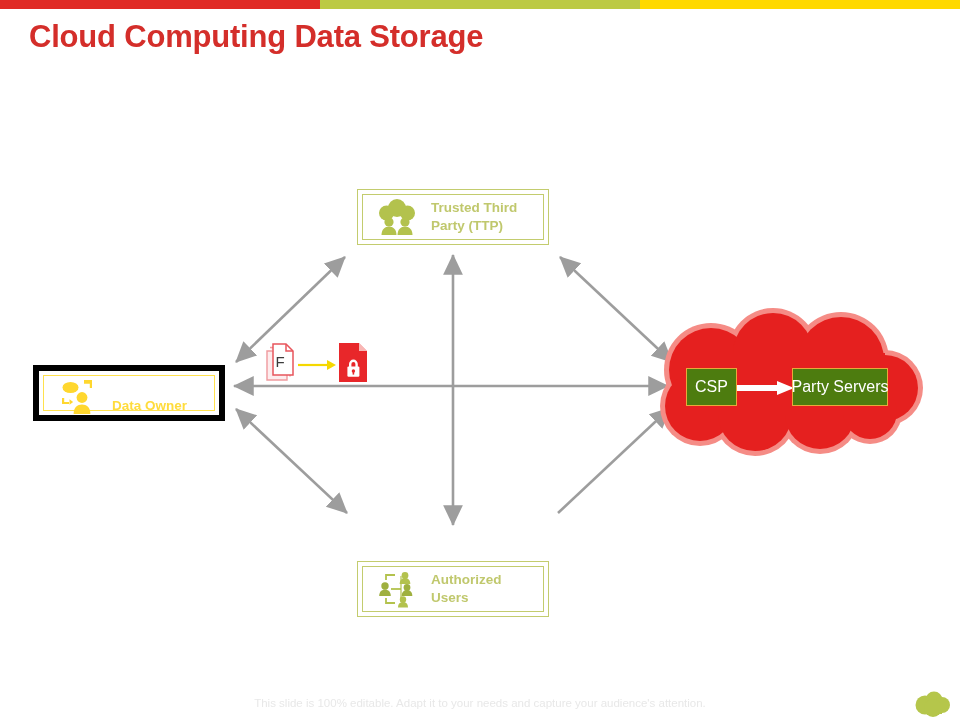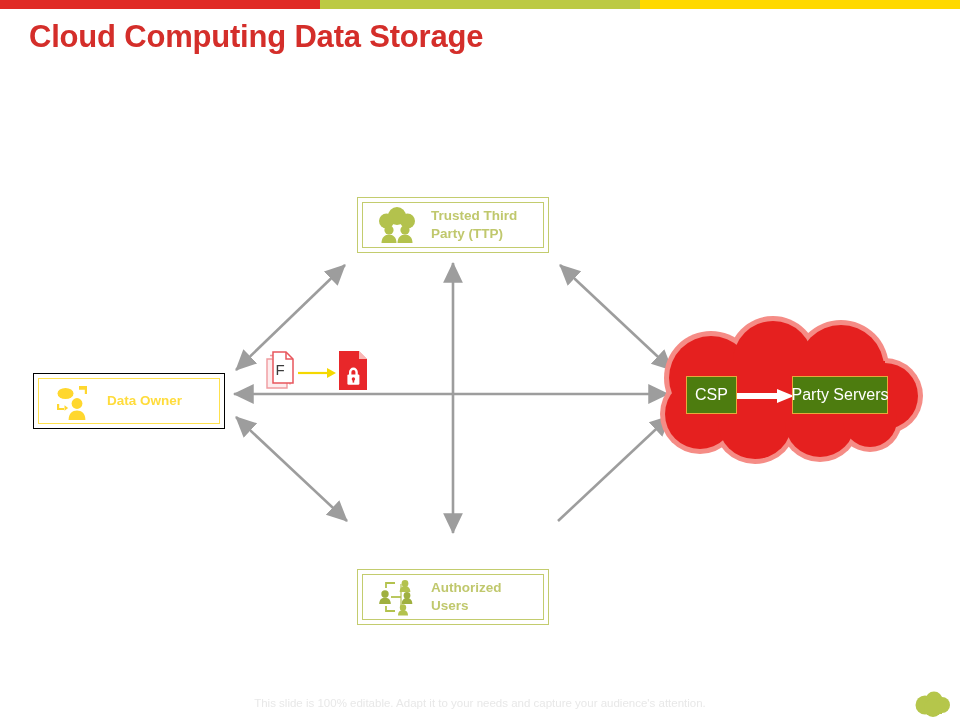--- a/index.html
+++ b/index.html
@@ -38,21 +38,21 @@
     font-size: 31px;
     font-weight: bold;
     color: #d42e2a;
     letter-spacing: -0.2px;
     white-space: nowrap;
   }
 
   
   #diagram {
     position: absolute;
-    left: 0; top: 83px;
+    left: 0; top: 75px;
     width: 960px; height: 600px;
   }
   #arrows {
     position: absolute;
     left: 0; top: 0;
     width: 960px; height: 600px;
   }
 
   
   .node {
@@ -87,21 +87,21 @@
     line-height: 1.35;
     white-space: pre-line;
   }
 
   
   .node.olive { border: 1px solid #c3cc6e; }
   .node.olive .inner { border: 1px solid #c3cc6e; }
   .node.olive .node-label { color: #c0c86d; }
 
   
-  .node.yellow { border: 1px solid #000000; }
+  .node.yellow { border: 6px solid #000000; align-items: flex-end; }
   .node.yellow .inner { border: 1px solid #ffe14d; }
   .node.yellow .node-label { color: #ffdc3c; }
 
   #node-ttp   { left: 357px; top: 114px; width: 192px; height: 56px; }
   #node-owner { left: 33px;  top: 290px; width: 192px; height: 56px; }
   #node-users { left: 357px; top: 458px; width: 192px; height: 56px; margin-top: 28px; }
 
   
   #file-group {
     position: absolute;

